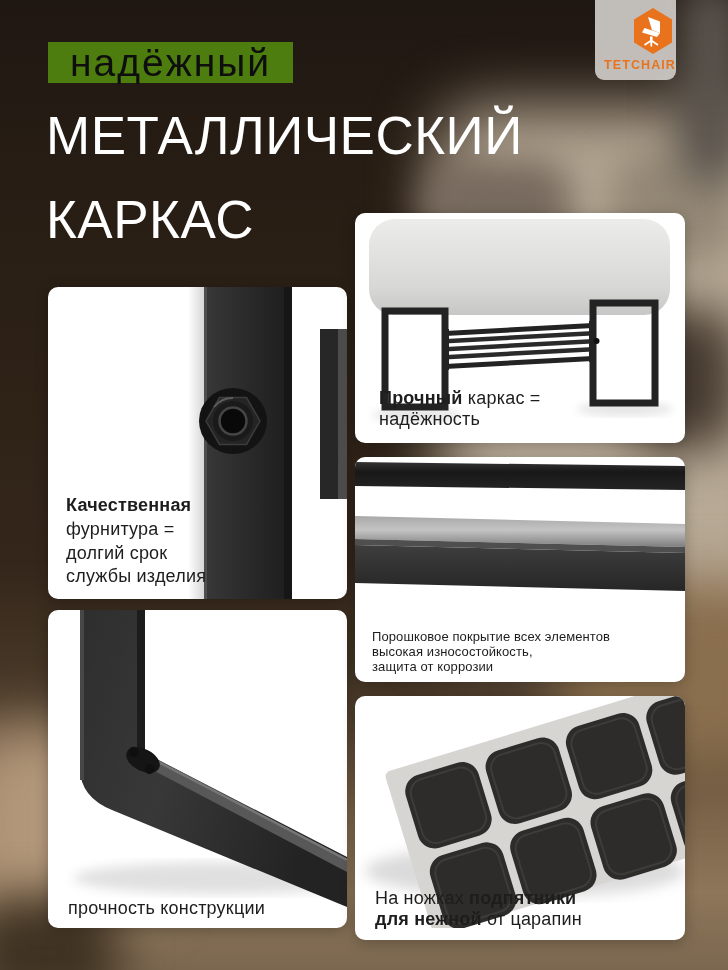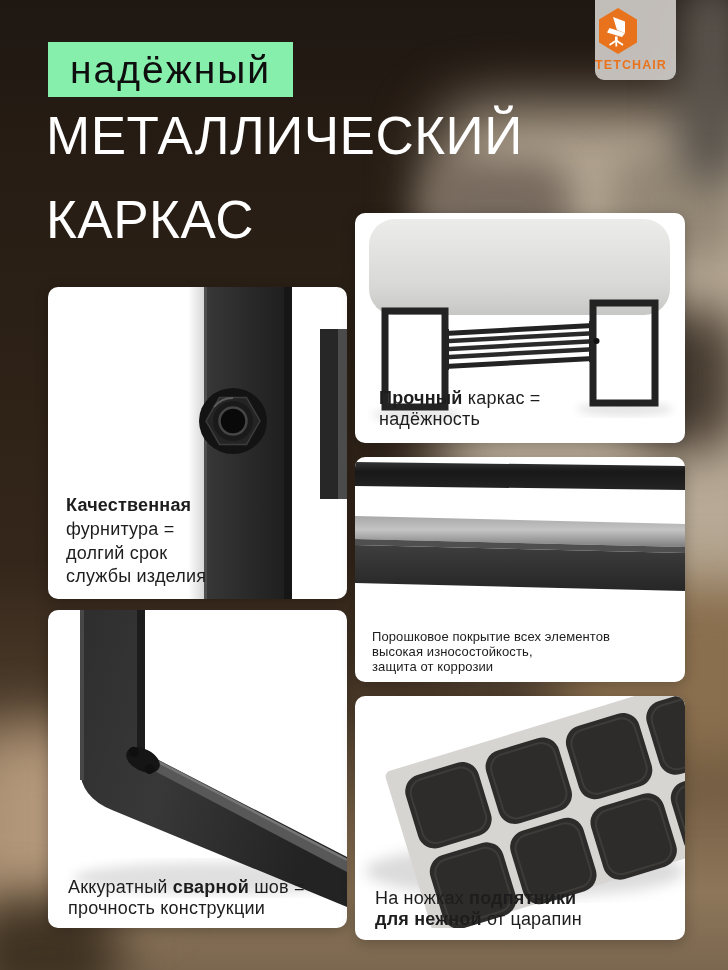--- a/index.html
+++ b/index.html
@@ -20,26 +20,26 @@
   .b-dark   { left:628px; top:308px; width:112px; height:142px; background:#453a2f; filter:blur(24px); }
   .b-floorR { left:556px; top:580px; width:230px; height:190px; background:#8a6f4e; filter:blur(28px); }
   .b-blLight{ left:-40px; top:728px; width:195px; height:185px; background:#b2977a; filter:blur(30px); }
   .b-blDark { left:-30px; top:898px; width:150px; height:110px; background:#3f3222; filter:blur(24px); }
   .b-trGray { left:676px; top:-20px; width:70px;  height:205px; background:#5a544d; filter:blur(20px); }
 
   
   .brand-plate{
     position:absolute; left:595px; top:0; width:81px; height:80px; z-index:3;
     background:rgba(202,198,194,.95); border-radius:0 0 9px 9px;
-    display:flex; flex-direction:column; align-items:flex-start; padding-top:7px; box-sizing:border-box;
+    display:flex; flex-direction:column; align-items:flex-end; padding-top:7px; box-sizing:border-box;
   }
   .brand-name{ margin-top:3px; font-size:12.5px; font-weight:bold; letter-spacing:1.1px; color:#e9731d; }
   .badge{
-    position:absolute; left:48px; top:42px; height:55px; z-index:3;
-    background:#86efac; display:inline-flex; align-items:center; padding:0 22px;
+    position:absolute; left:48px; top:42px; height:41px; z-index:3;
+    background:#4d7c0f; display:inline-flex; align-items:center; padding:0 22px;
     font-size:39px; letter-spacing:2px; color:#0e0e0e; font-weight:500;
   }
   .title{
     position:absolute; left:46px; top:94px; z-index:3;
     color:#ffffff; font-size:53px; line-height:84px; font-weight:300; letter-spacing:.5px; white-space:nowrap;
   }
 
   
   .card{
     position:absolute; background:#ffffff; border-radius:10px; overflow:hidden; z-index:2;
@@ -144,23 +144,20 @@
       <rect x="89" y="0" width="8" height="145" fill="#1c1c1c"></rect>
       <rect x="32" y="0" width="4" height="170" fill="#474747"></rect>
       <line x1="97" y1="145" x2="299" y2="250" stroke="#767676" stroke-width="2.5"></line>
       <g transform="rotate(27 95 150)">
         <ellipse cx="95" cy="150" rx="18" ry="11" fill="#151515"></ellipse>
         <circle cx="83" cy="147" r="5" fill="#0f0f0f"></circle>
         <circle cx="105" cy="155" r="5" fill="#101010"></circle>
       </g>
     </svg>
     <div class="caption cap-weld">
-      <div>
-        <span>Аккуратный </span><b>сварной</b><span> шов =</span>
-      </div>
       <div>прочность конструкции</div>
     </div>
   </div>
 
   <div class="card c-bench">
     <svg width="330" height="230" viewBox="0 0 330 230">
       <defs>
         <linearGradient id="gCush" x1="0" y1="0" x2="0" y2="1">
           <stop offset="0" stop-color="#ececea"></stop>
             <stop offset="0.7" stop-color="#d8d8d6"></stop>

